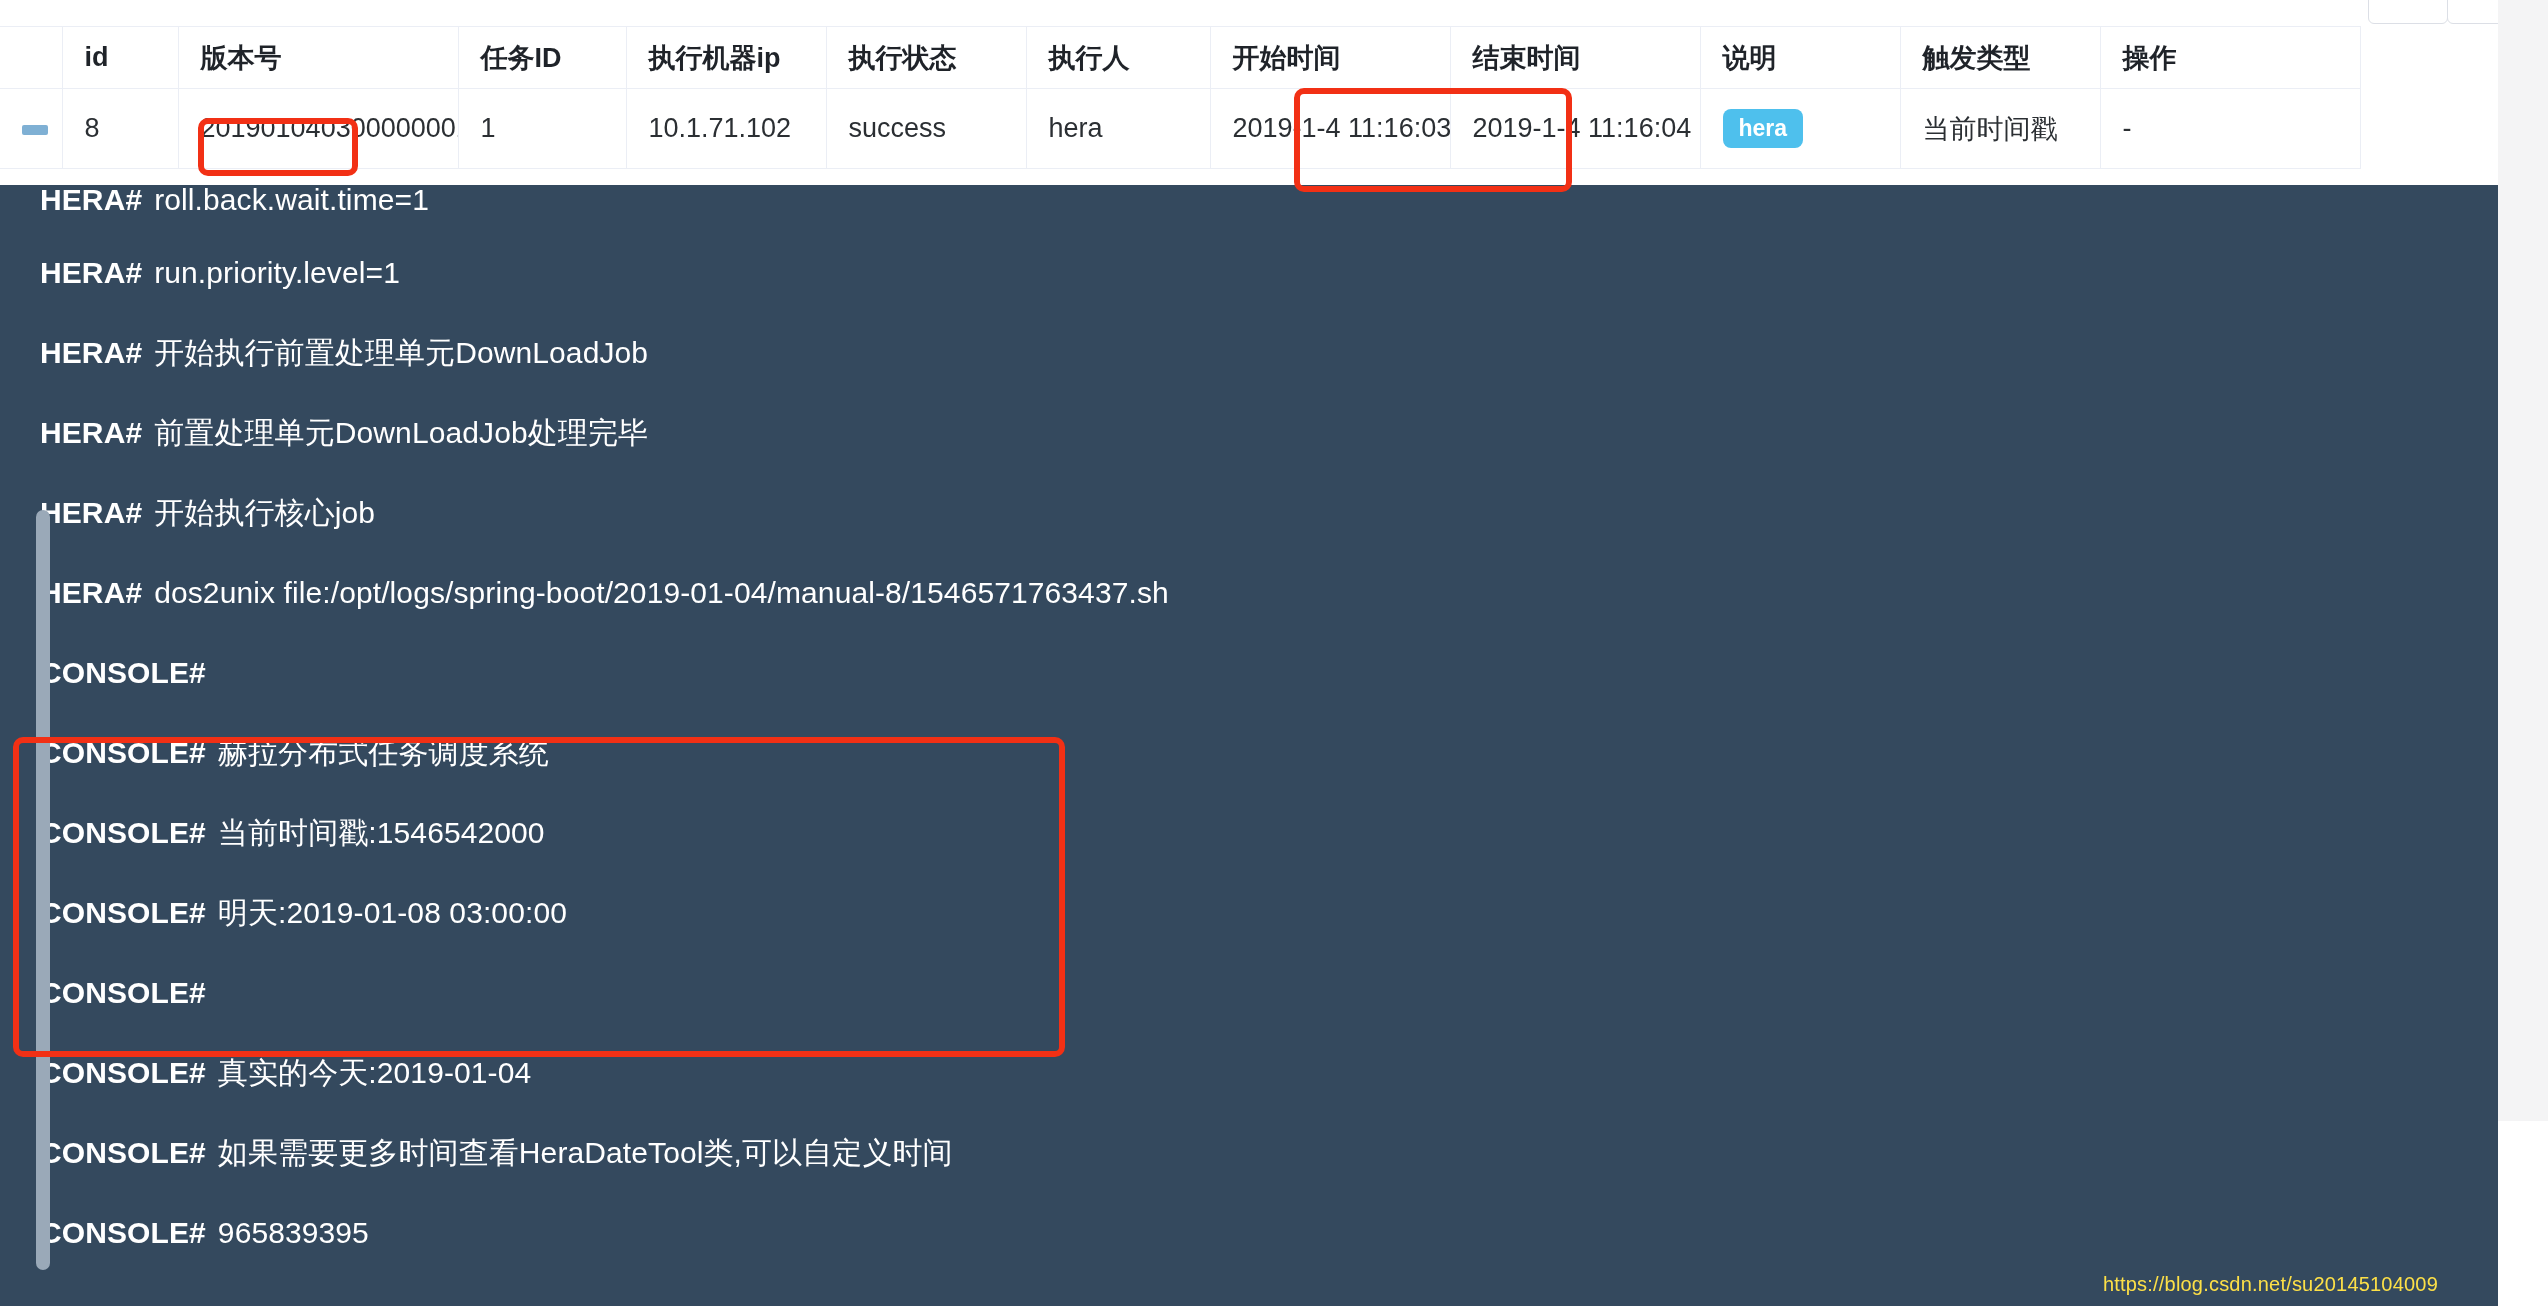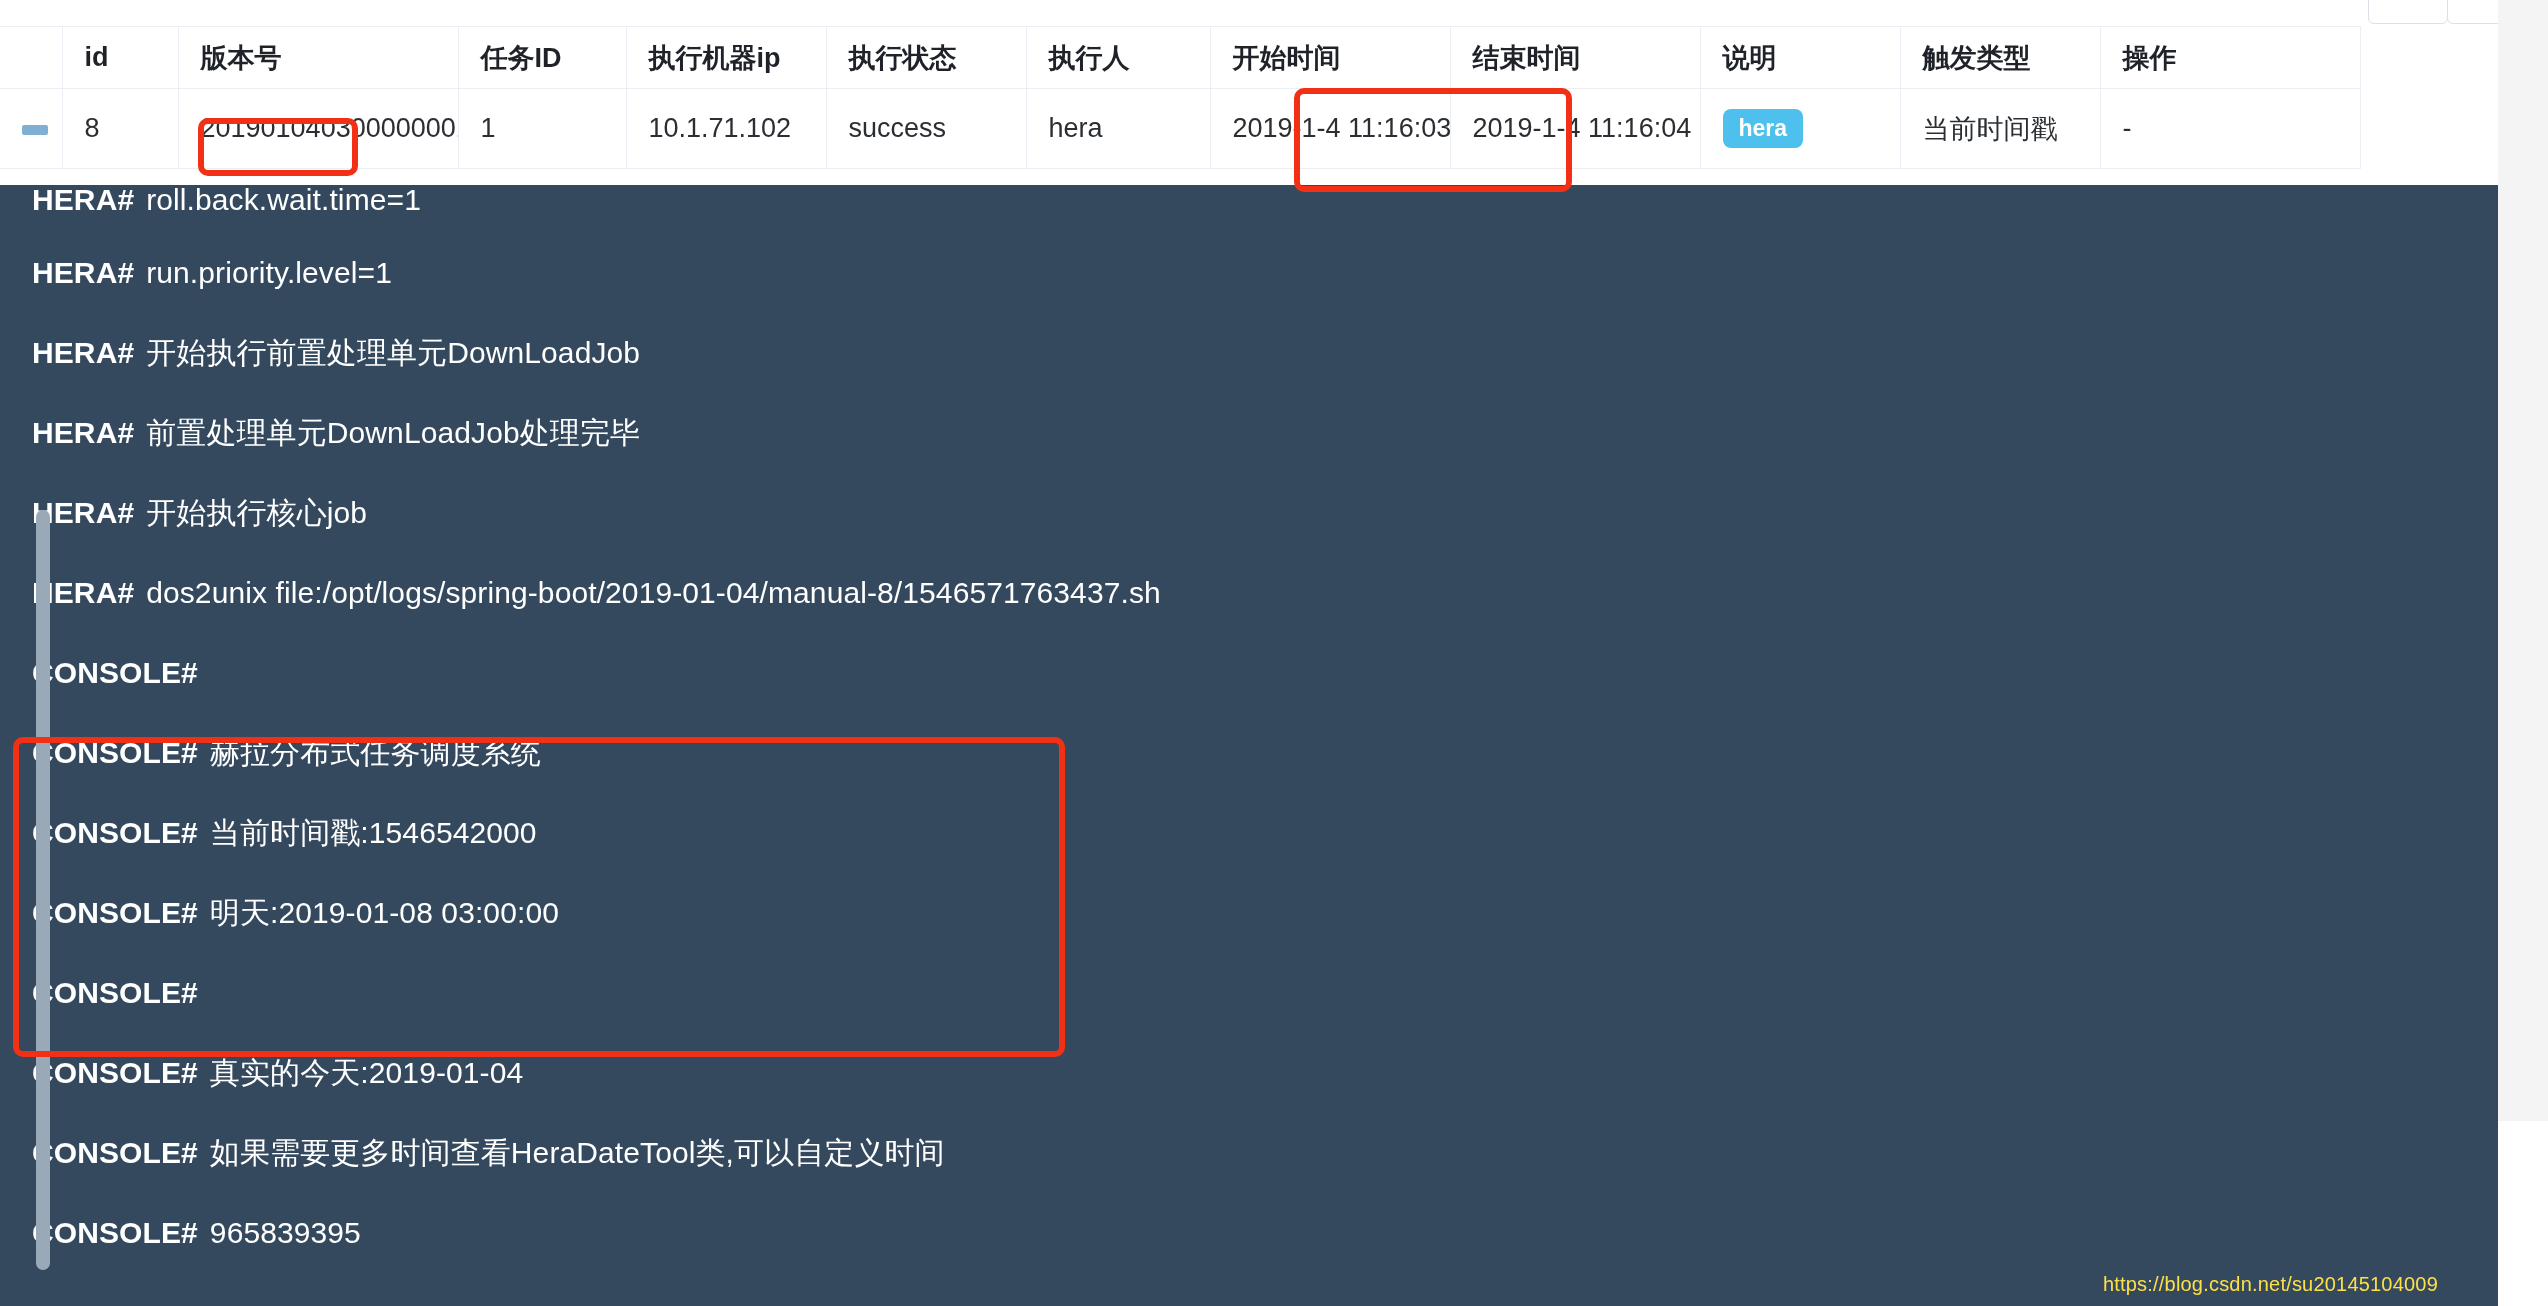--- a/index.html
+++ b/index.html
@@ -112,21 +112,21 @@
     position: relative;
     padding: 0px 0 0 0;
   }
   .log-line {
     color: #ffffff;
     font-size: 30px;
     line-height: 1;
     height: 80px;
     display: flex;
     align-items: center;
-    padding-left: 32px;
+    padding-left: 40px;
     white-space: nowrap;
     letter-spacing: 0.1px;
   }
   .log-line .tag {
     font-weight: 700;
     margin-right: 12px;
   }
   .log-line .msg { font-weight: 400; }
   .log-line.first { height: 48px; align-items: flex-start; }
 

